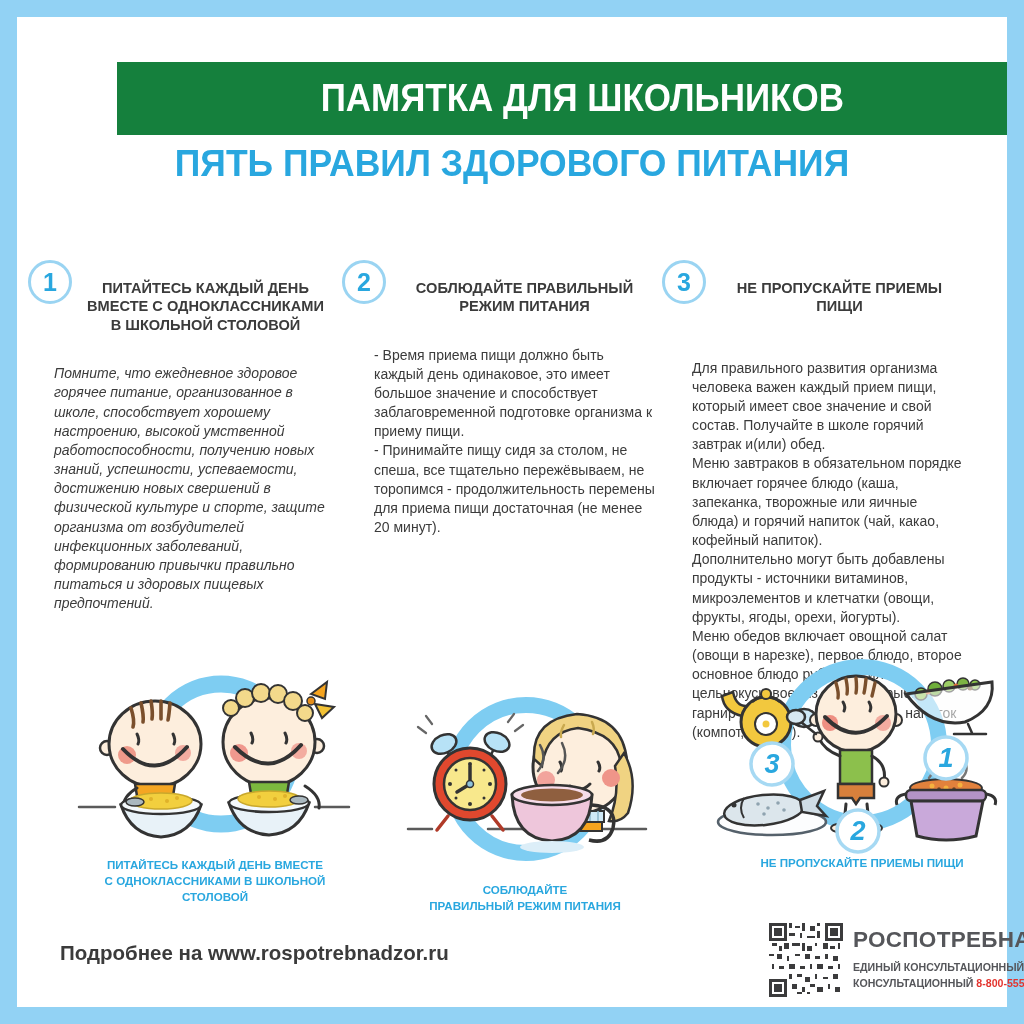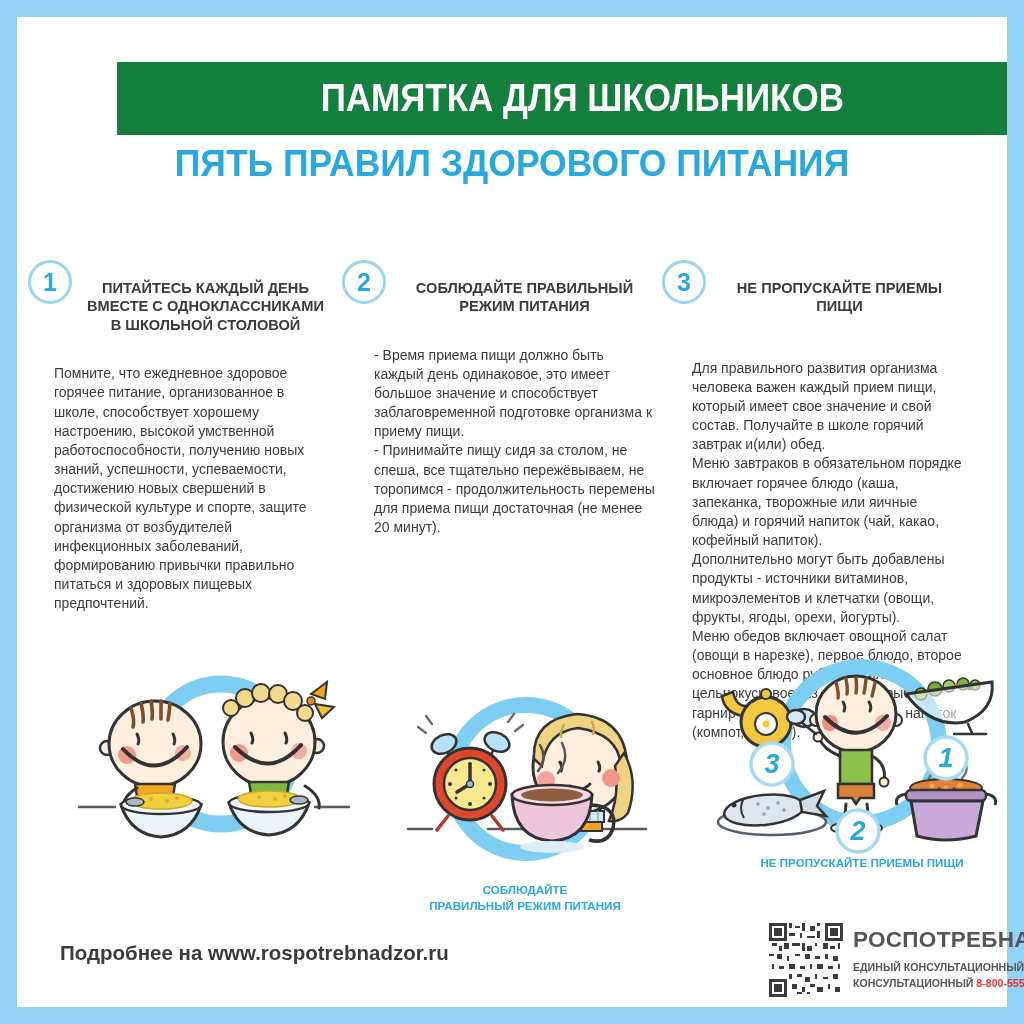--- a/index.html
+++ b/index.html
@@ -18,21 +18,21 @@
   .rule1{left:28px;width:303px;}
   .rule2{left:342px;width:313px;}
   .rule3{left:662px;width:303px;}
   .rule-head{display:flex;align-items:flex-start;gap:8px;}
   .rule-num{flex:0 0 auto;width:38px;height:38px;border:3px solid #9ad4f2;border-radius:50%;
           color:#29a7df;font-size:25px;font-weight:bold;display:flex;align-items:center;
           justify-content:center;background:#fff;}
   .rule-title{flex:1;text-align:center;font-weight:bold;font-size:14.6px;color:#3b3b3b;
           line-height:1.28;padding-top:4px;}
   .rule-body{margin:15px 0 0 0;font-size:14px;color:#3b3b3b;line-height:1.37;white-space:pre-line;}
-  .rule1 .rule-body{padding-left:26px;}
+  .rule1 .rule-body{padding-left:26px;font-style:italic;}
   .rule2 .rule-body{padding-left:32px;}
   .rule3 .rule-body{padding-left:30px;margin-top:28px;}
 
   .fig{position:absolute;display:flex;flex-direction:column;align-items:center;}
   .fig1{left:33px;top:640px;width:284px;}
   .fig2{left:356px;top:665px;width:258px;}
   .fig3{left:666px;top:626px;width:312px;}
   .fig svg{display:block;}
   .caption{margin-top:5px;text-align:center;color:#29a7df;font-weight:bold;font-size:11.6px;
           line-height:1.4;white-space:pre-line;}
@@ -126,20 +126,23 @@
       <path d="M176 126 L216 126 L212 150 L180 150 Z" fill="#7cb93e" stroke="#333" stroke-width="2.5"></path>
       <path d="M232 130 Q248 140 246 152" stroke="#333" stroke-width="3" fill="none" stroke-linecap="round"></path>
       <path d="M156 147 Q166 177 196 179 Q226 177 236 147 Z" fill="#e8f2f8" stroke="#333" stroke-width="3"></path>
       <ellipse cx="196" cy="147" rx="40" ry="9" fill="#f4f9fc" stroke="#333" stroke-width="2.5"></ellipse>
       <ellipse cx="196" cy="143" rx="31" ry="8" fill="#f2cf3e" stroke="#c9a82c" stroke-width="1.5"></ellipse>
       <circle cx="186" cy="141" r="2" fill="#e0b22a"></circle>
         <circle cx="202" cy="143" r="2" fill="#e0b22a"></circle>
         <circle cx="212" cy="140" r="2" fill="#e0b22a"></circle>
       <ellipse cx="226" cy="144" rx="9" ry="4" fill="#aab8bf" stroke="#333" stroke-width="1.5"></ellipse>
     </svg>
+    <figcaption class="caption">ПИТАЙТЕСЬ КАЖДЫЙ ДЕНЬ ВМЕСТЕ
+С ОДНОКЛАССНИКАМИ В ШКОЛЬНОЙ
+СТОЛОВОЙ</figcaption>
   </figure>
 
   <figure class="fig fig2">
     <svg width="258" height="196" viewBox="0 0 258 196">
       <circle cx="130" cy="98" r="74" fill="none" stroke="#7ecdf2" stroke-width="16"></circle>
       <path d="M92 148 H250 M12 148 H36" stroke="#5a5a5a" stroke-width="2.5" stroke-linecap="round"></path>
 
       <ellipse cx="184" cy="86" rx="47" ry="46" fill="#fdeedd" stroke="#333" stroke-width="3"></ellipse>
       <path d="M138 78 Q136 38 181 33 Q227 36 231 80 L225 87 Q224 53 182 47 Q150 51 146 85 Z" fill="#f0d382" stroke="#333" stroke-width="2.5"></path>
       <path d="M228 72 q15 27 4 60 q-8 10 -19 8 q11 -27 6 -55 Z" fill="#f0d382" stroke="#333" stroke-width="2.5"></path>

